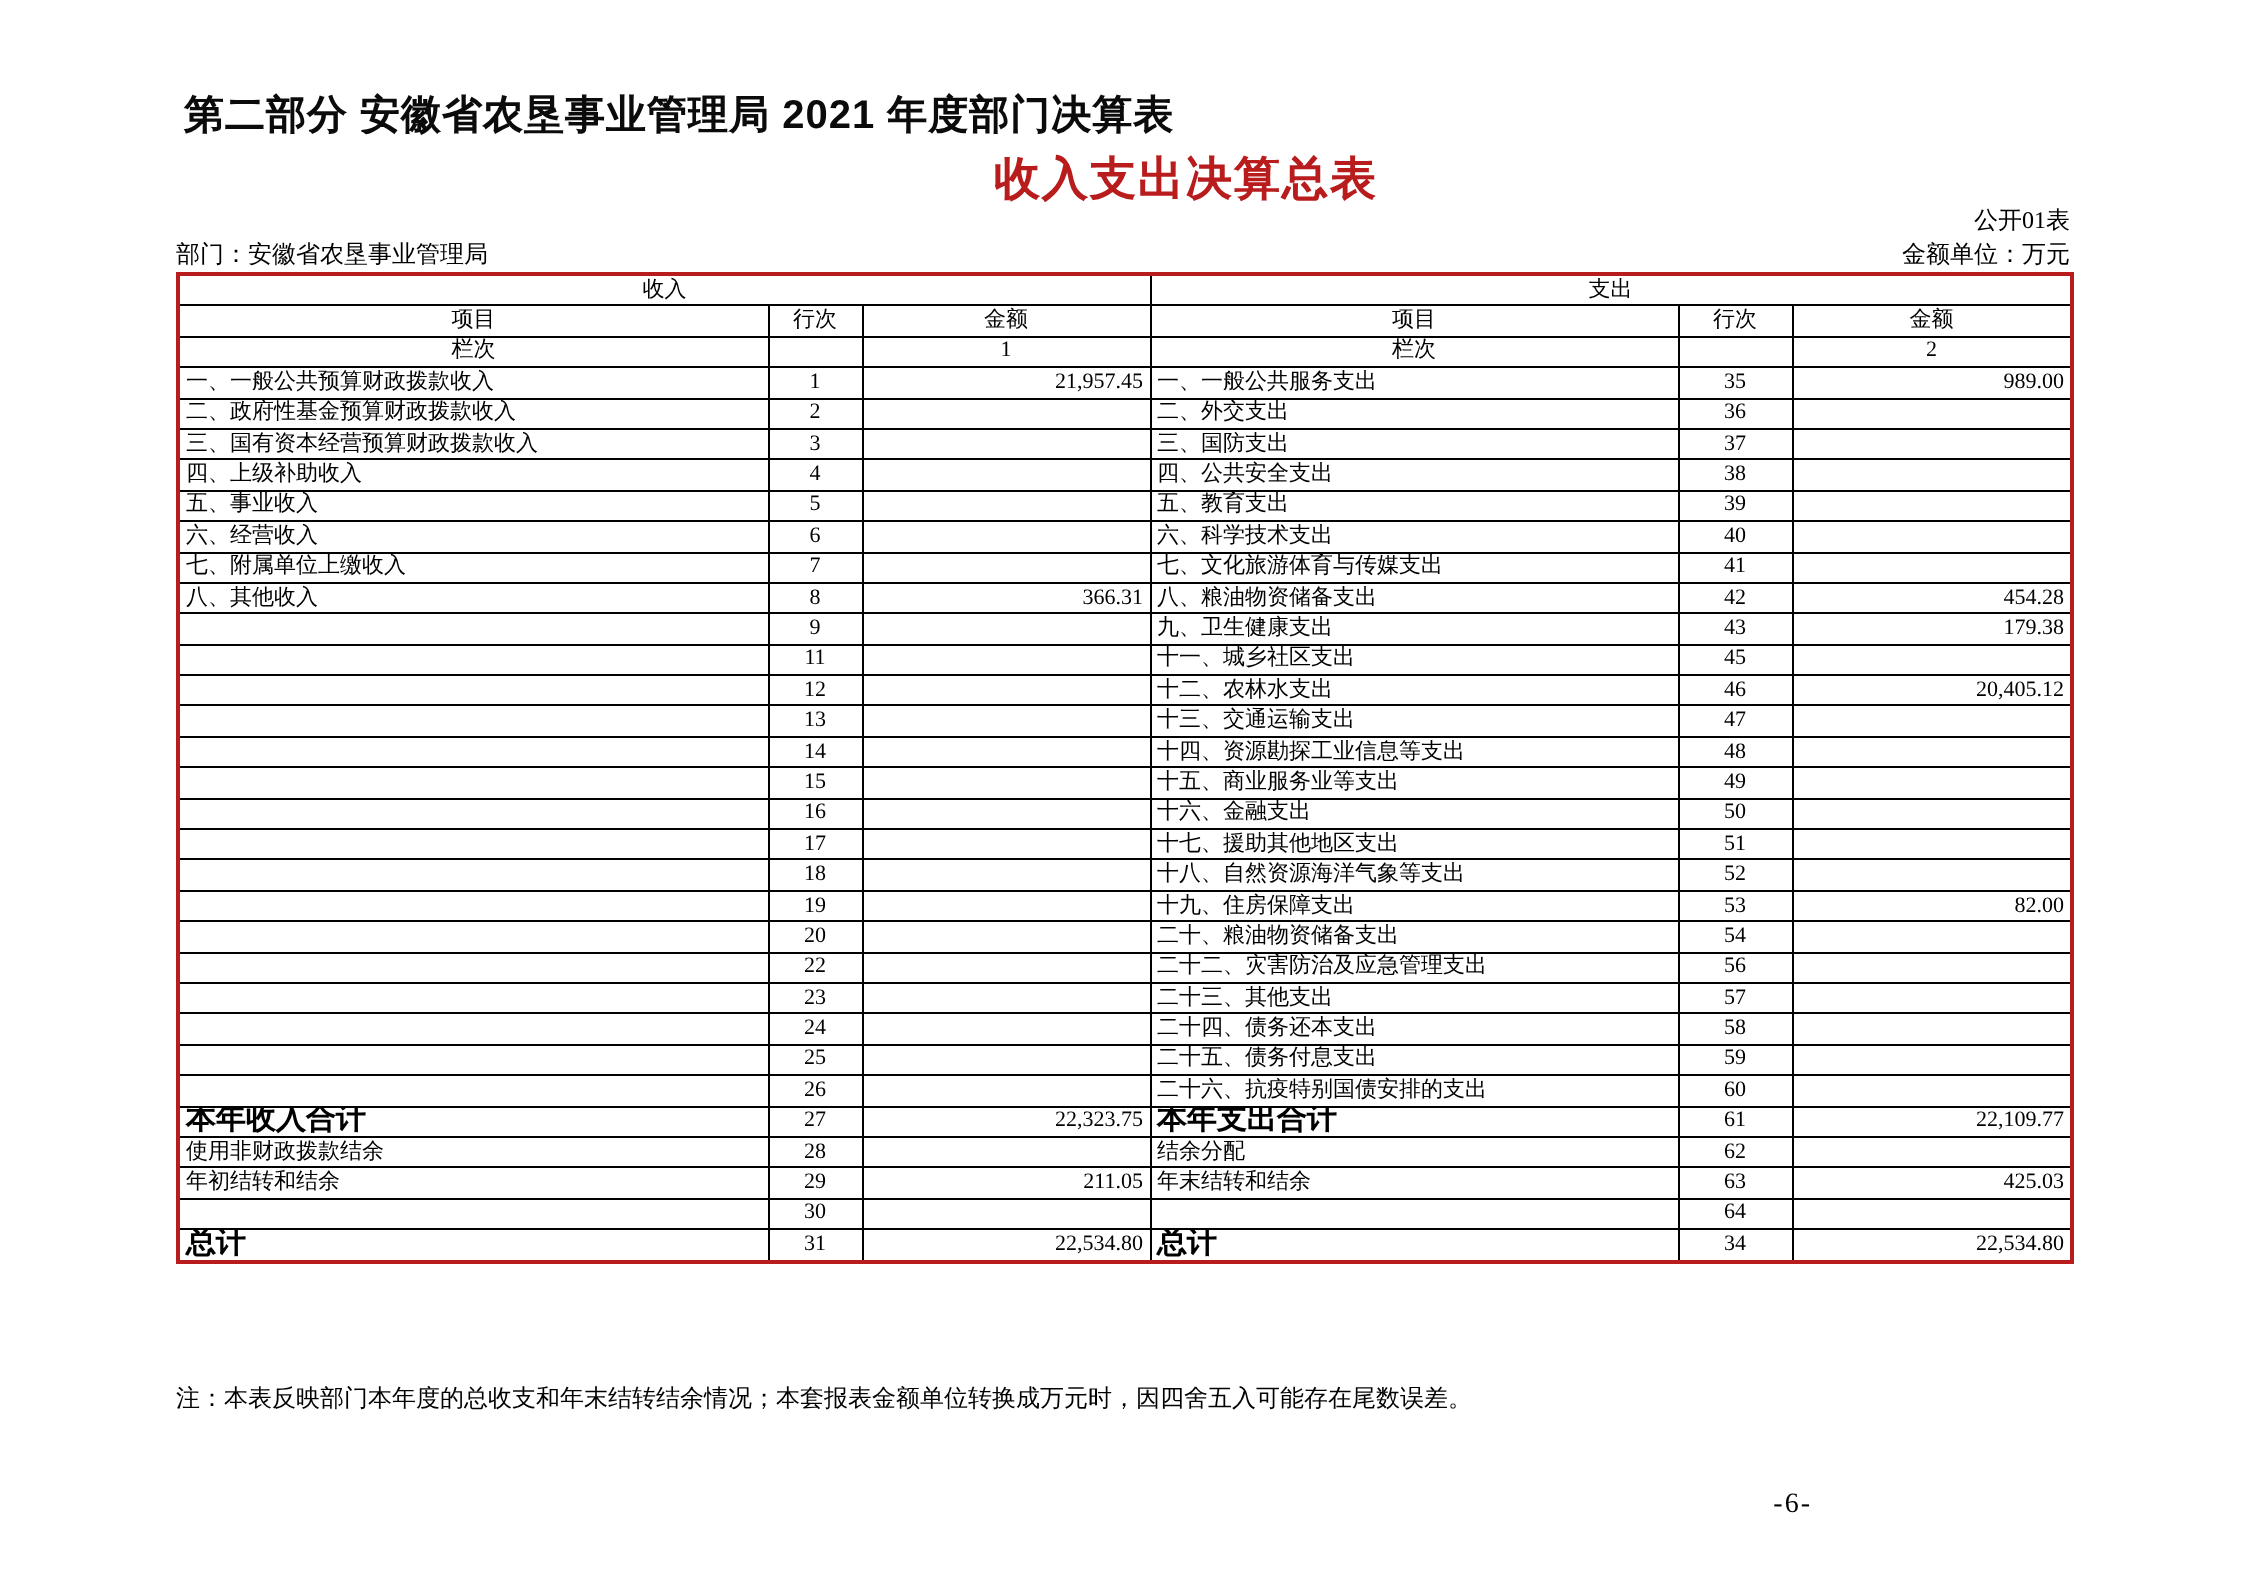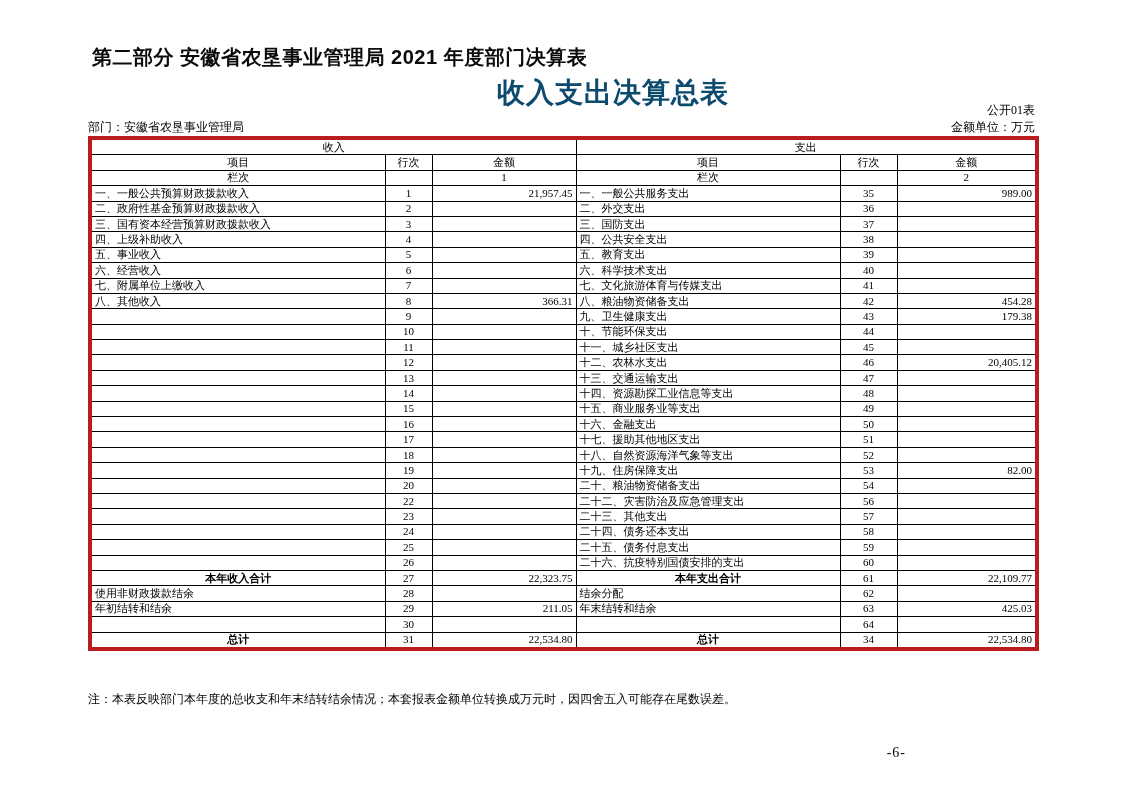--- a/index.html
+++ b/index.html
@@ -11,49 +11,49 @@
 
   .part-title {
     position:absolute; left:92px; top:44px;
     font-family:"Liberation Sans", sans-serif;
     font-weight:bold; font-size:20px; letter-spacing:0.5px; color:#0b0b0b;
     white-space:nowrap;
   }
   .table-title {
     position:absolute; left:497px; top:74px;
     font-family:Liberation Sans, sans-serif;
-    font-weight:bold; font-size:28px; letter-spacing:1px; color:#0c4a6e;
+    font-weight:bold; font-size:23px; letter-spacing:1px; color:#b91c1c;
     white-space:nowrap;
   }
   .form-code {
     position:absolute; left:88px; top:102px; width:947px;
     text-align:right; font-size:12px;
   }
   .meta-line {
     position:absolute; left:88px; top:119px; width:947px;
     display:flex; justify-content:space-between; font-size:12px;
   }
 
   table.acct {
     position:absolute; left:88px; top:136px; width:947px;
     border-collapse:collapse; table-layout:fixed;
-    font-size:11px; border:4px solid #b91c1c;
+    font-size:11px; border:2px solid #b91c1c;
   }
   table.acct th, table.acct td {
     border:1px solid #000;
     height:14.4px; line-height:13px;
     padding:0 3px;
     font-weight:normal;
     overflow:hidden; white-space:nowrap;
   }
   table.acct thead th { text-align:center; }
   td.item  { text-align:left; }
   td.rowno { text-align:center; }
   td.amt   { text-align:right; }
-  td.item.total { text-align:center; font-weight:bold; font-size:11px; }
+  td.item.total { font-weight:bold; font-size:15px; }
 
   .note {
     position:absolute; left:88px; top:691px; width:960px;
     font-size:12px; white-space:nowrap;
   }
   .page-number {
     position:absolute; right:48px; top:745px;
     font-size:14px; letter-spacing:1px;
   }
 </style>
@@ -170,28 +170,20 @@
         <tr>
           <td class="item"></td>
           <td class="rowno">9</td>
           <td class="amt"></td>
           <td class="item">九、卫生健康支出</td>
           <td class="rowno">43</td>
           <td class="amt">179.38</td>
         </tr>
         <tr>
           <td class="item"></td>
-          <td class="rowno">10</td>
-          <td class="amt"></td>
-          <td class="item">十、节能环保支出</td>
-          <td class="rowno">44</td>
-          <td class="amt"></td>
-        </tr>
-        <tr>
-          <td class="item"></td>
           <td class="rowno">11</td>
           <td class="amt"></td>
           <td class="item">十一、城乡社区支出</td>
           <td class="rowno">45</td>
           <td class="amt"></td>
         </tr>
         <tr>
           <td class="item"></td>
           <td class="rowno">12</td>
           <td class="amt"></td>

